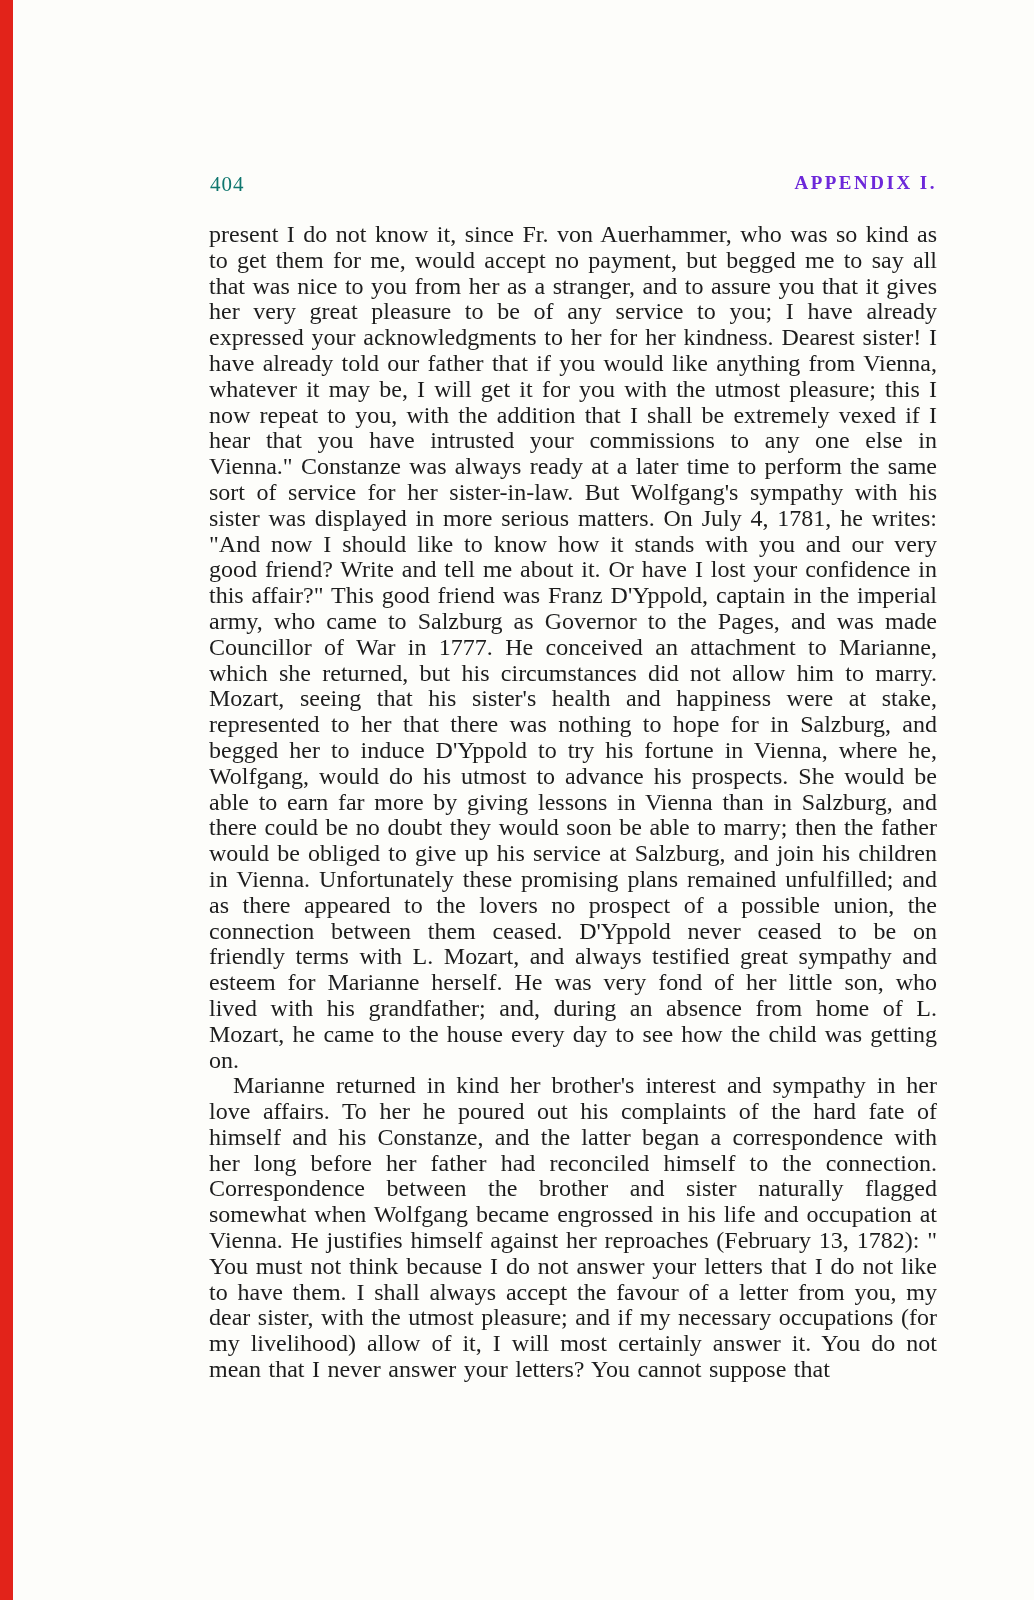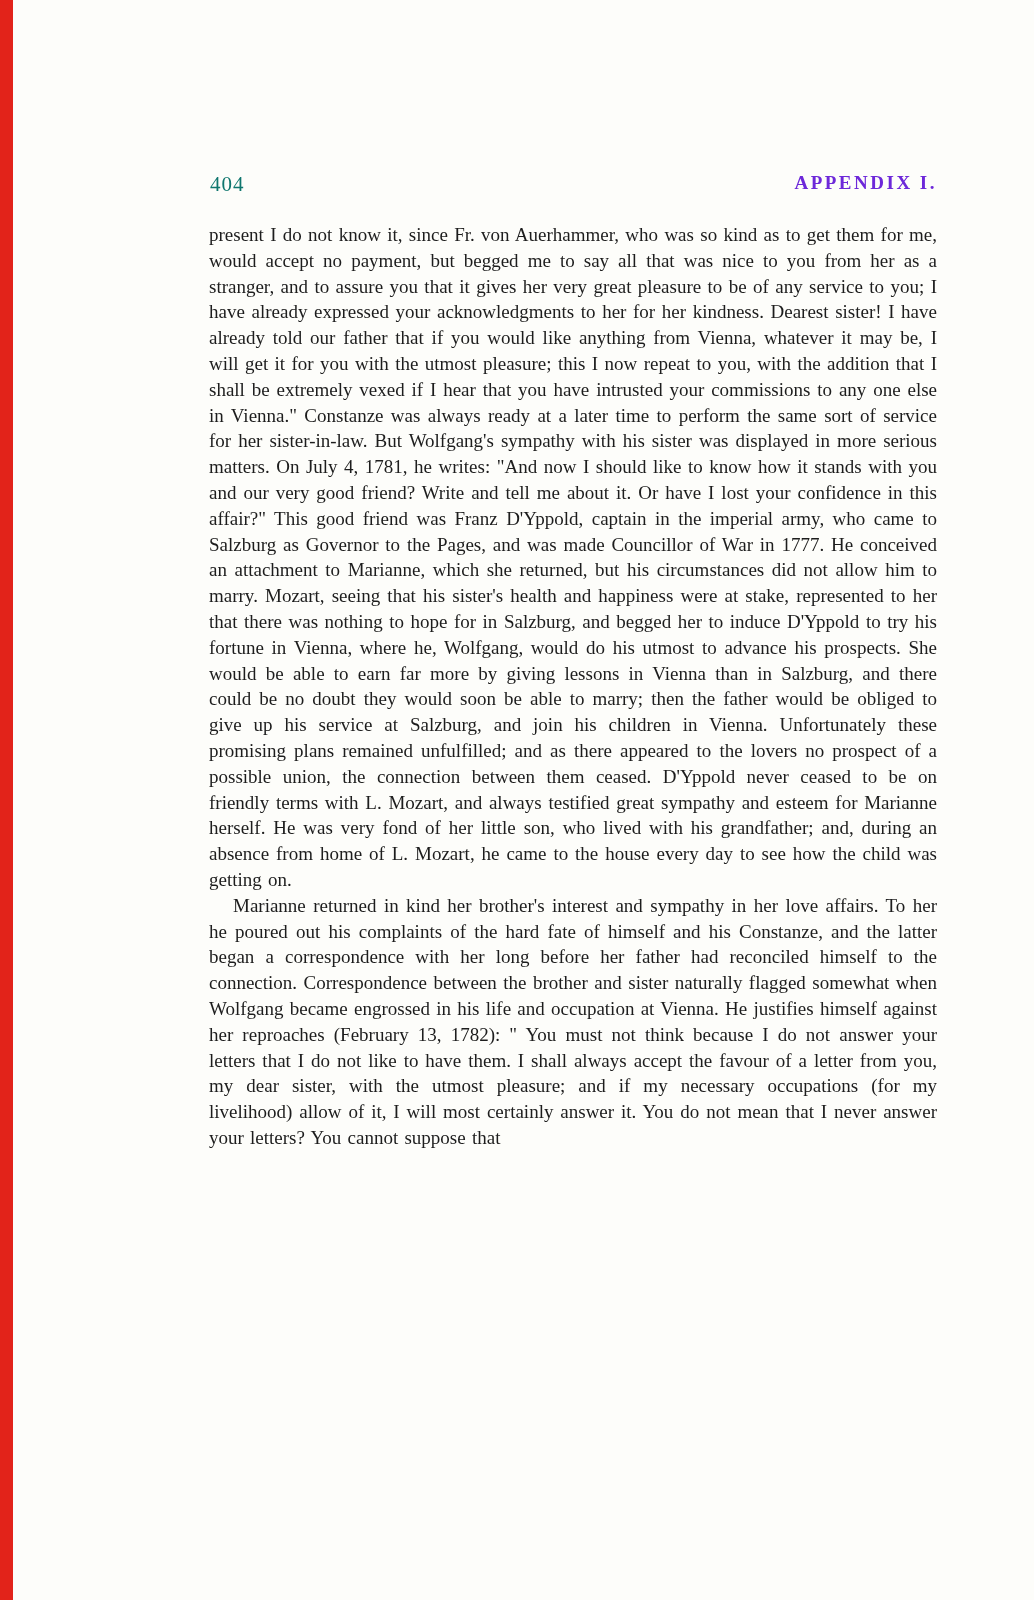--- a/index.html
+++ b/index.html
@@ -44,21 +44,21 @@
     font-size: 19px;
     font-weight: bold;
     letter-spacing: 2.5px;
     color: #6d28d9;
   }
   .body-text {
     position: absolute;
     top: 222px;
     left: 209px;
     width: 728px;
-    font-size: 19px;
+    font-size: 24px;
     line-height: 25.8px;
     text-align: justify;
     word-spacing: 1.5px;
     color: #1d1d1d;
   }
   .body-text p {
     margin: 0;
     padding: 0;
   }
   .body-text p.indented {

